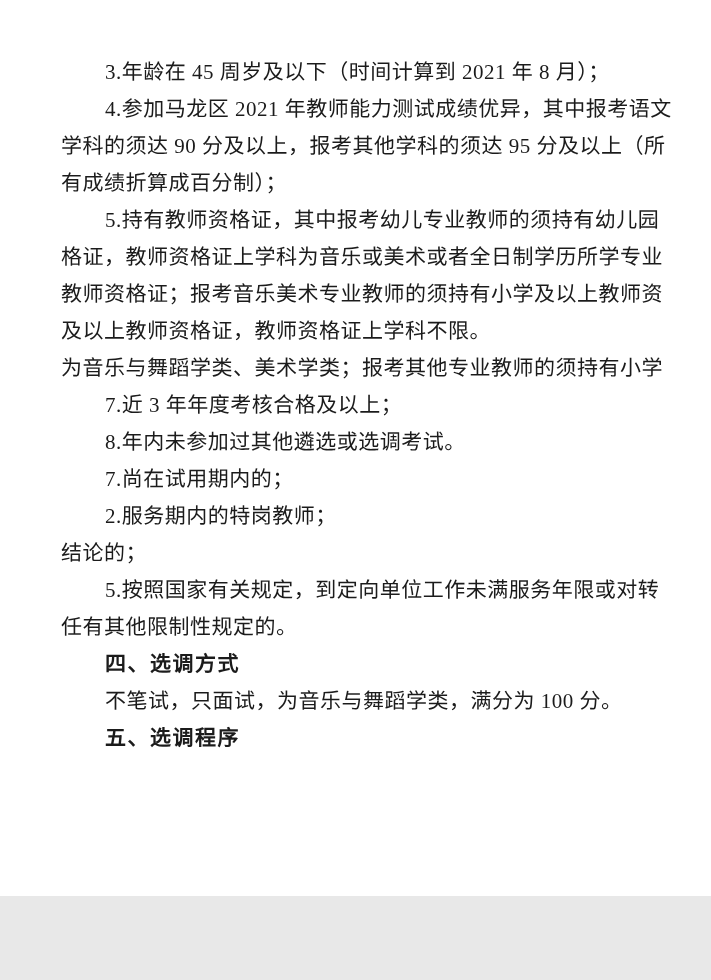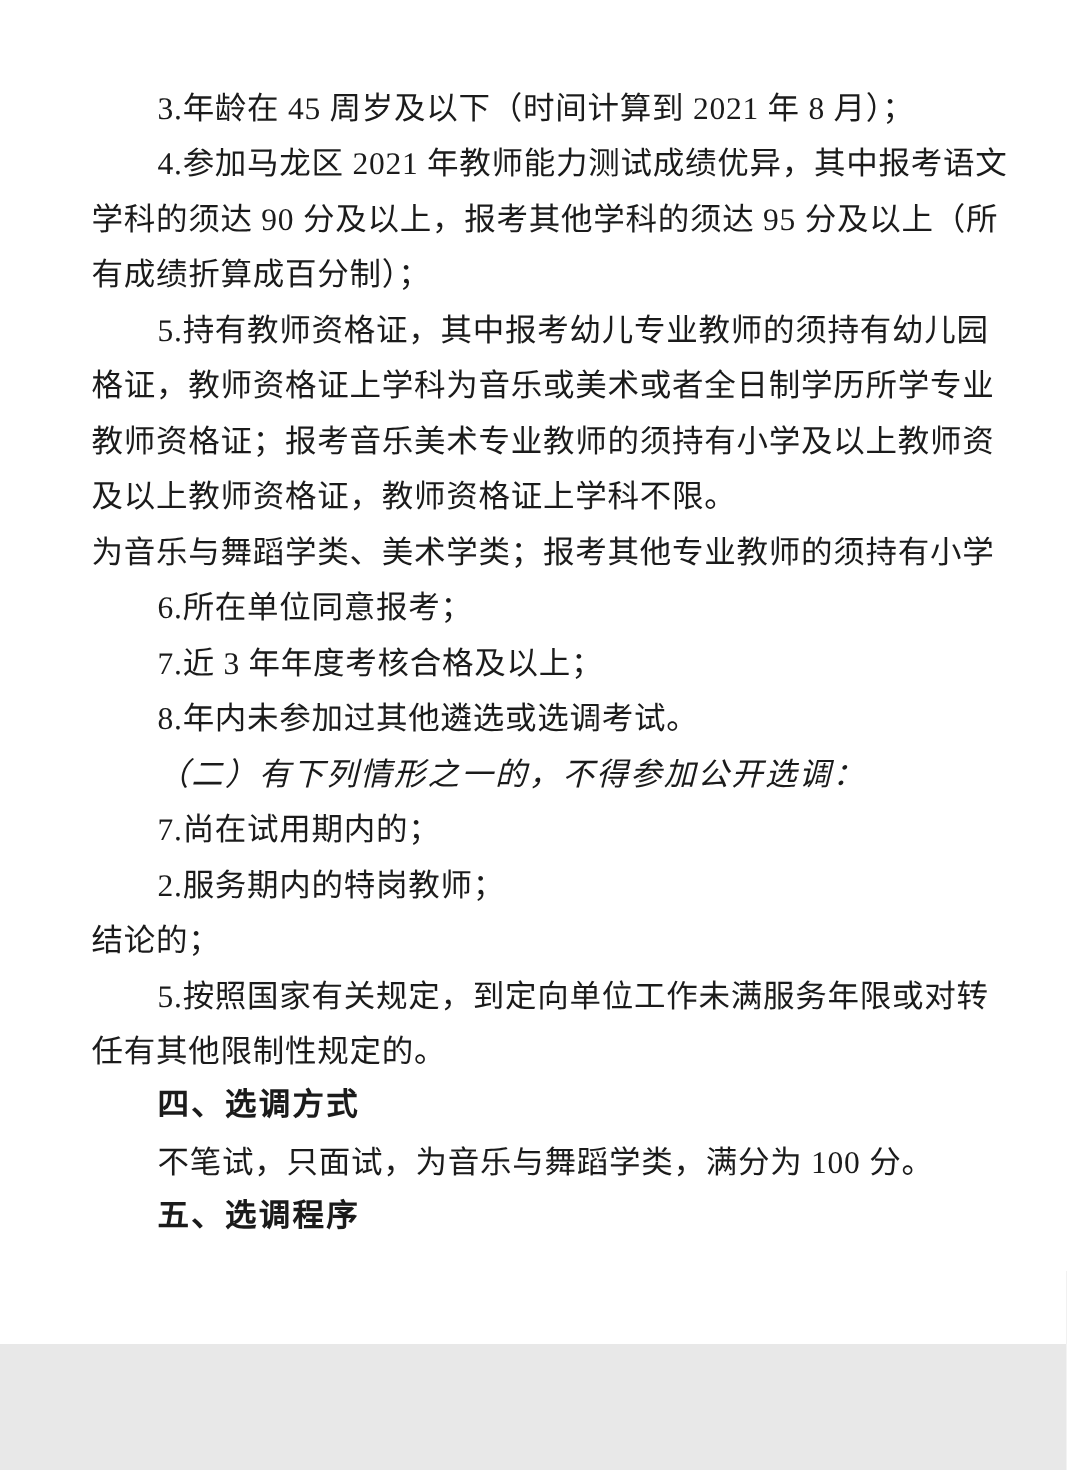--- a/index.html
+++ b/index.html
@@ -33,21 +33,21 @@
   .indent {
     padding-left: 44px;
   }
   
   .kai {
     font-style: italic;
     letter-spacing: 1.5px;
   }
   
   .heading {
-    font-family: Liberation Mono, monospace;
+    font-family: Liberation Serif, serif;
     font-weight: 700;
     font-size: 21px;
     letter-spacing: 1.5px;
   }
   .page-number {
     position: absolute;
     left: 78px;
     top: 929px;
     font-size: 20px;
     line-height: 24px;
@@ -62,24 +62,22 @@
   <div class="content">
     <div class="line indent">3.年龄在 45 周岁及以下（时间计算到 2021 年 8 月）；</div>
     <div class="line indent">4.参加马龙区 2021 年教师能力测试成绩优异，其中报考语文</div>
     <div class="line">学科的须达 90 分及以上，报考其他学科的须达 95 分及以上（所</div>
     <div class="line">有成绩折算成百分制）；</div>
     <div class="line indent">5.持有教师资格证，其中报考幼儿专业教师的须持有幼儿园</div>
     <div class="line">格证，教师资格证上学科为音乐或美术或者全日制学历所学专业</div>
     <div class="line">教师资格证；报考音乐美术专业教师的须持有小学及以上教师资</div>
     <div class="line">及以上教师资格证，教师资格证上学科不限。</div>
     <div class="line">为音乐与舞蹈学类、美术学类；报考其他专业教师的须持有小学</div>
-    <div class="line indent">6.所在单位同意报考；</div>
     <div class="line indent">7.近 3 年年度考核合格及以上；</div>
     <div class="line indent">8.年内未参加过其他遴选或选调考试。</div>
-    <div class="line indent kai">（二）有下列情形之一的，不得参加公开选调：</div>
     <div class="line indent">7.尚在试用期内的；</div>
     <div class="line indent">2.服务期内的特岗教师；</div>
     <div class="line">结论的；</div>
     <div class="line indent">5.按照国家有关规定，到定向单位工作未满服务年限或对转</div>
     <div class="line">任有其他限制性规定的。</div>
     <div class="line indent heading">四、选调方式</div>
     <div class="line indent">不笔试，只面试，为音乐与舞蹈学类，满分为 100 分。</div>
     <div class="line indent heading">五、选调程序</div>
   </div>
 

